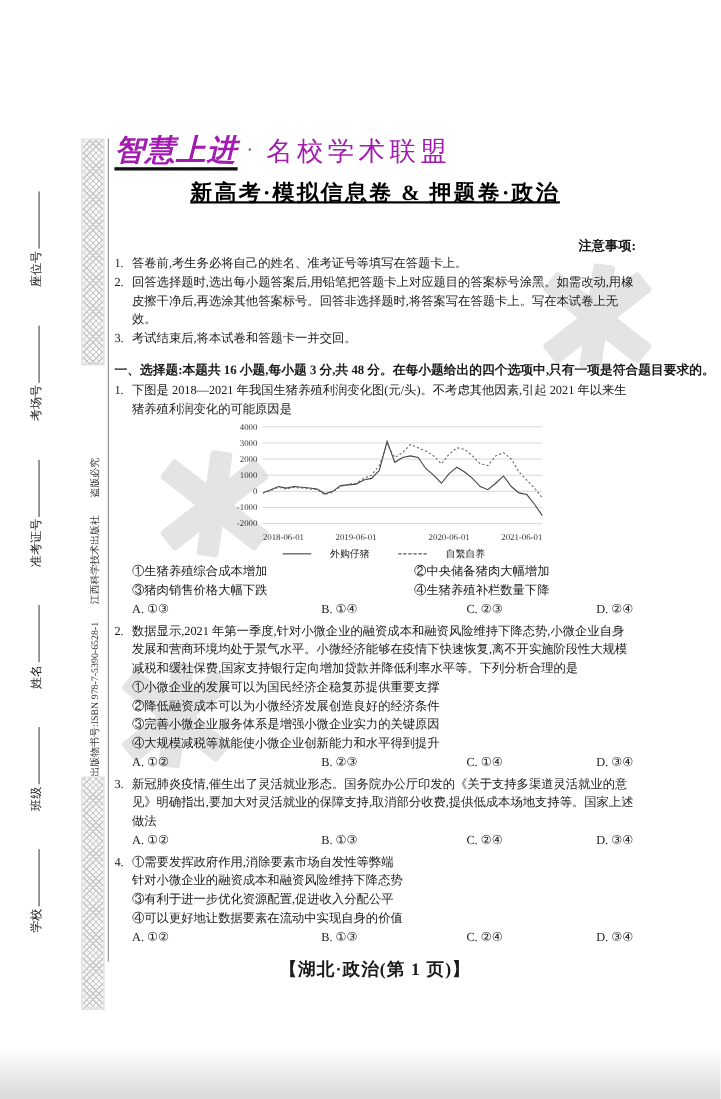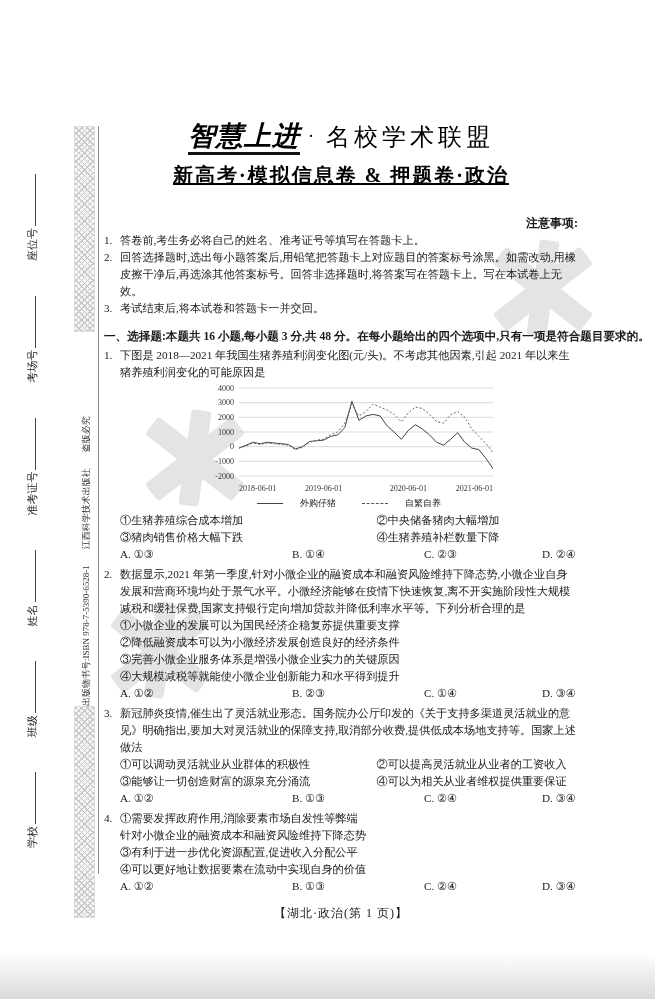--- a/index.html
+++ b/index.html
@@ -40,21 +40,21 @@
 
   
   .wm{position:absolute;opacity:1;z-index:0;}
   .wm .bar{position:absolute;background:#e4e4e4;border-radius:3px;}
   .wm .b1{width:110px;height:22px;left:0;top:40px;transform:rotate(38deg);}
   .wm .b2{width:110px;height:22px;left:0;top:40px;transform:rotate(-38deg);}
   .wm .b3{width:20px;height:96px;left:45px;top:2px;transform:rotate(8deg);}
 
   
   .content{position:absolute;left:104px;top:118px;width:474px;z-index:1;}
-  .logo-line{text-align:center;font-size:24px;letter-spacing:4px;color:#000000;}
+  .logo-line{font-size:24px;letter-spacing:4px;color:#a21caf;}
   .logo-brand{font-weight:900;font-style:italic;font-size:27px;letter-spacing:1px;
     border-bottom:3px solid #111;padding-bottom:1px;}
   .logo-dot{font-size:18px;margin:0 8px;vertical-align:3px;}
   .title{-text-align:center;text-align:center;font-size:20px;font-weight:bold;letter-spacing:2px;margin-top:8px;color:#000;text-decoration:underline;}
 
   .notices{margin-top:26px;font-size:11.2px;line-height:17px;}
   .notices-label{font-weight:bold;font-size:12px;text-align:right;}
   .notice-item{display:flex;}
   .notice-num{flex:0 0 16px;}
   .notice-text{flex:1;}
@@ -70,21 +70,21 @@
   .ans-row{display:grid;grid-template-columns:172px 132px 118px auto;}
 
   
   .chart-wrap{width:300px;margin:2px auto 0 auto;}
   .chart-svg{display:block;}
   .legend{display:flex;justify-content:center;gap:26px;font-size:9px;color:#222;margin-top:-2px;}
   .legend-item{display:flex;align-items:center;gap:17px;}
   .lg-solid{display:inline-block;width:26px;border-top:1px solid #444;height:0;}
   .lg-dashed{display:inline-block;width:26px;border-top:1px dashed #555;height:0;}
 
-  .footer{text-align:center;font-weight:normal;font-size:12px;margin-top:10px;letter-spacing:1px;}
+  .footer{text-align:center;font-weight:bold;font-size:16px;margin-top:10px;letter-spacing:1px;}
 
   .bottom-shade{position:absolute;left:0;right:0;bottom:0;height:46px;
     background:linear-gradient(#ffffff, #d9d9d9);}
 </style>
 </head>
 <body>
 
 <div class="page">
 
   <div class="wm" style="left:488px;top:238px;">
@@ -220,26 +220,20 @@
           </div>
         </div>
       </div>
     </div>
 
     <div class="question">
       <div class="q-row">
         <span class="q-num">3.</span>
         <div class="q-body">
           <div>新冠肺炎疫情,催生出了灵活就业形态。国务院办公厅印发的《关于支持多渠道灵活就业的意见》明确指出,要加大对灵活就业的保障支持,取消部分收费,提供低成本场地支持等。国家上述做法</div>
-          <div class="opt-grid-2">
-            <span>①可以调动灵活就业从业群体的积极性</span>
-            <span>②可以提高灵活就业从业者的工资收入</span>
-            <span>③能够让一切创造财富的源泉充分涌流</span>
-            <span>④可以为相关从业者维权提供重要保证</span>
-          </div>
           <div class="ans-row">
             <span>A. ①②</span>
             <span>B. ①③</span>
             <span>C. ②④</span>
             <span>D. ③④</span>
           </div>
         </div>
       </div>
     </div>
 

